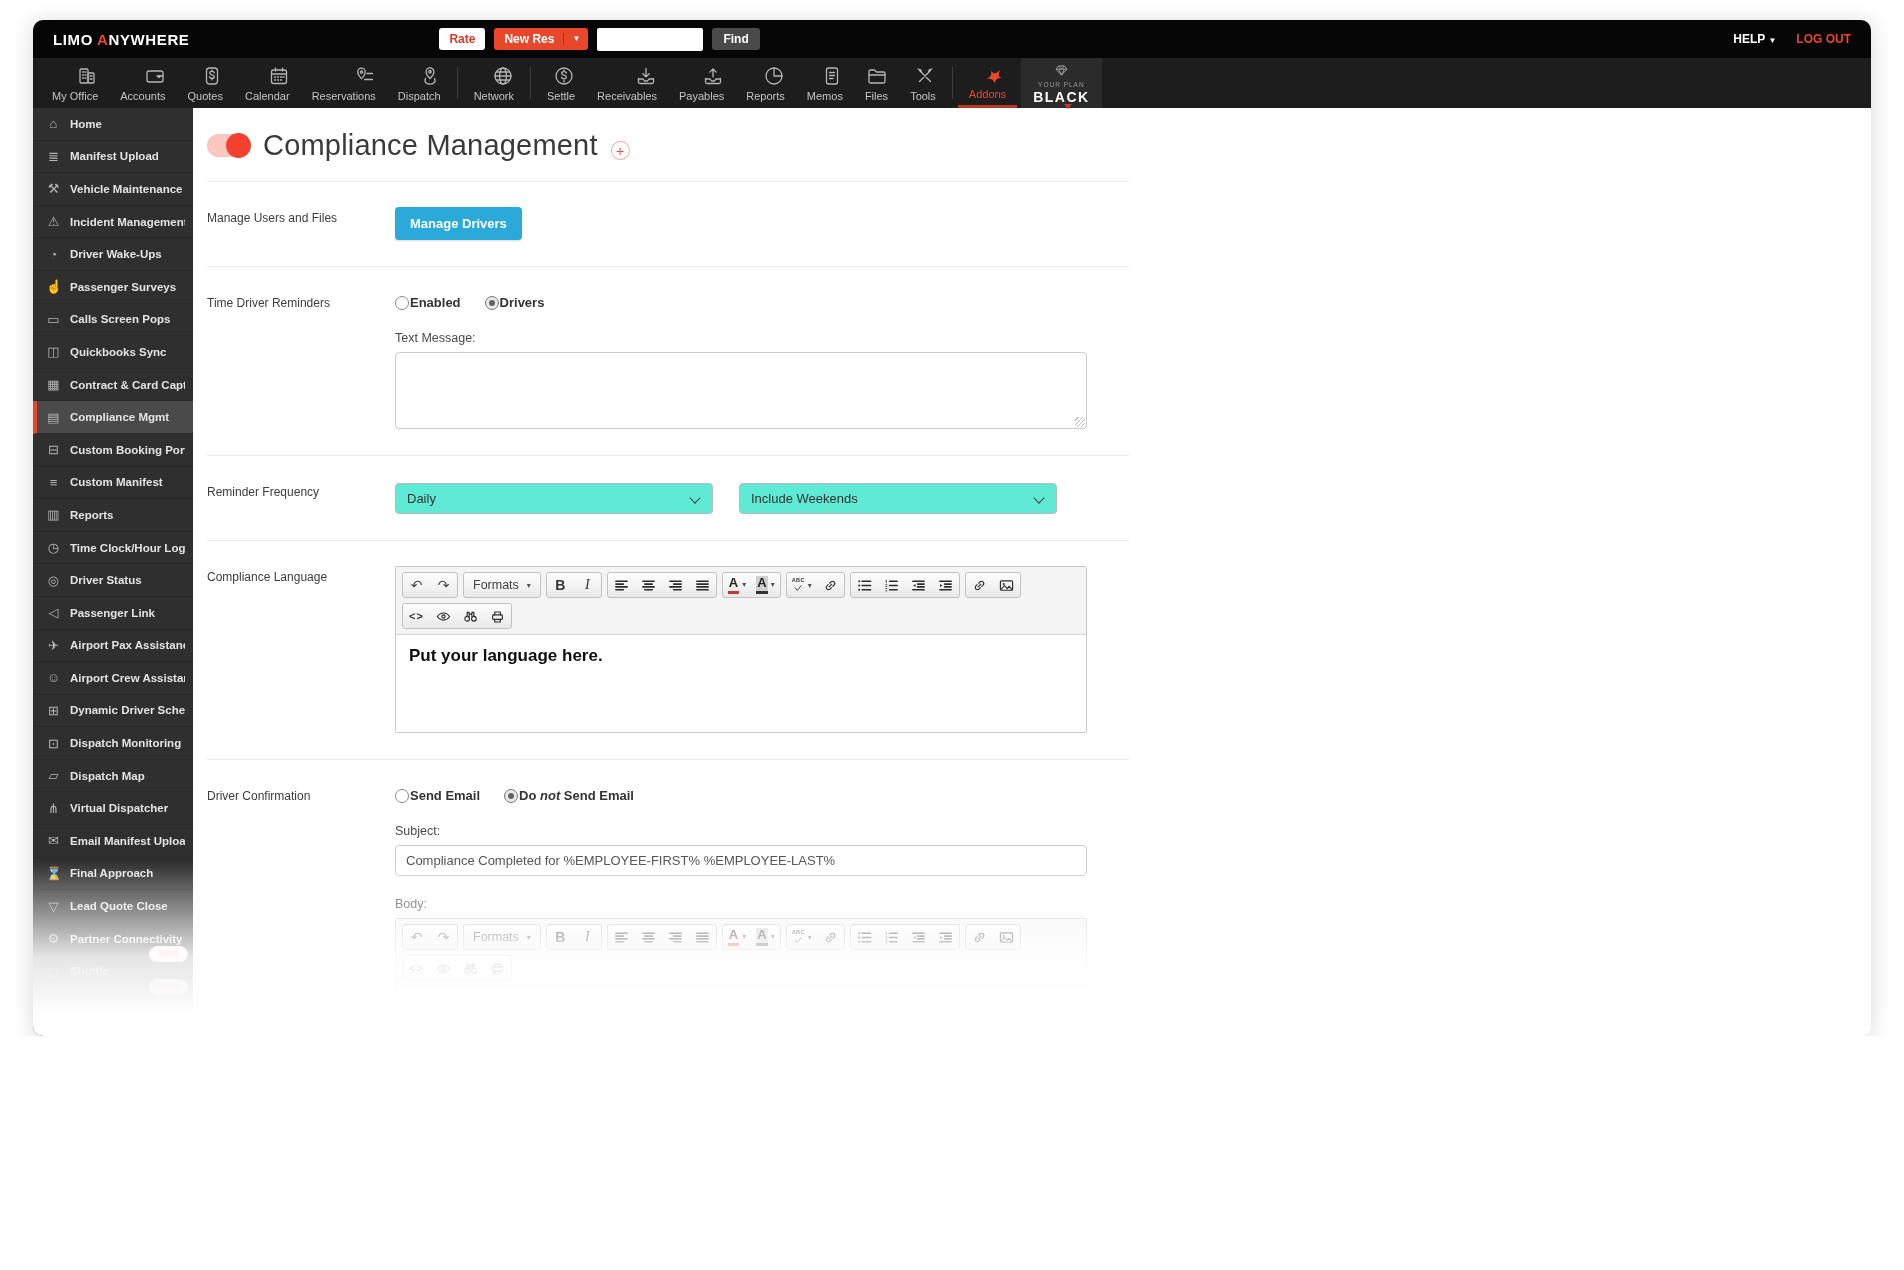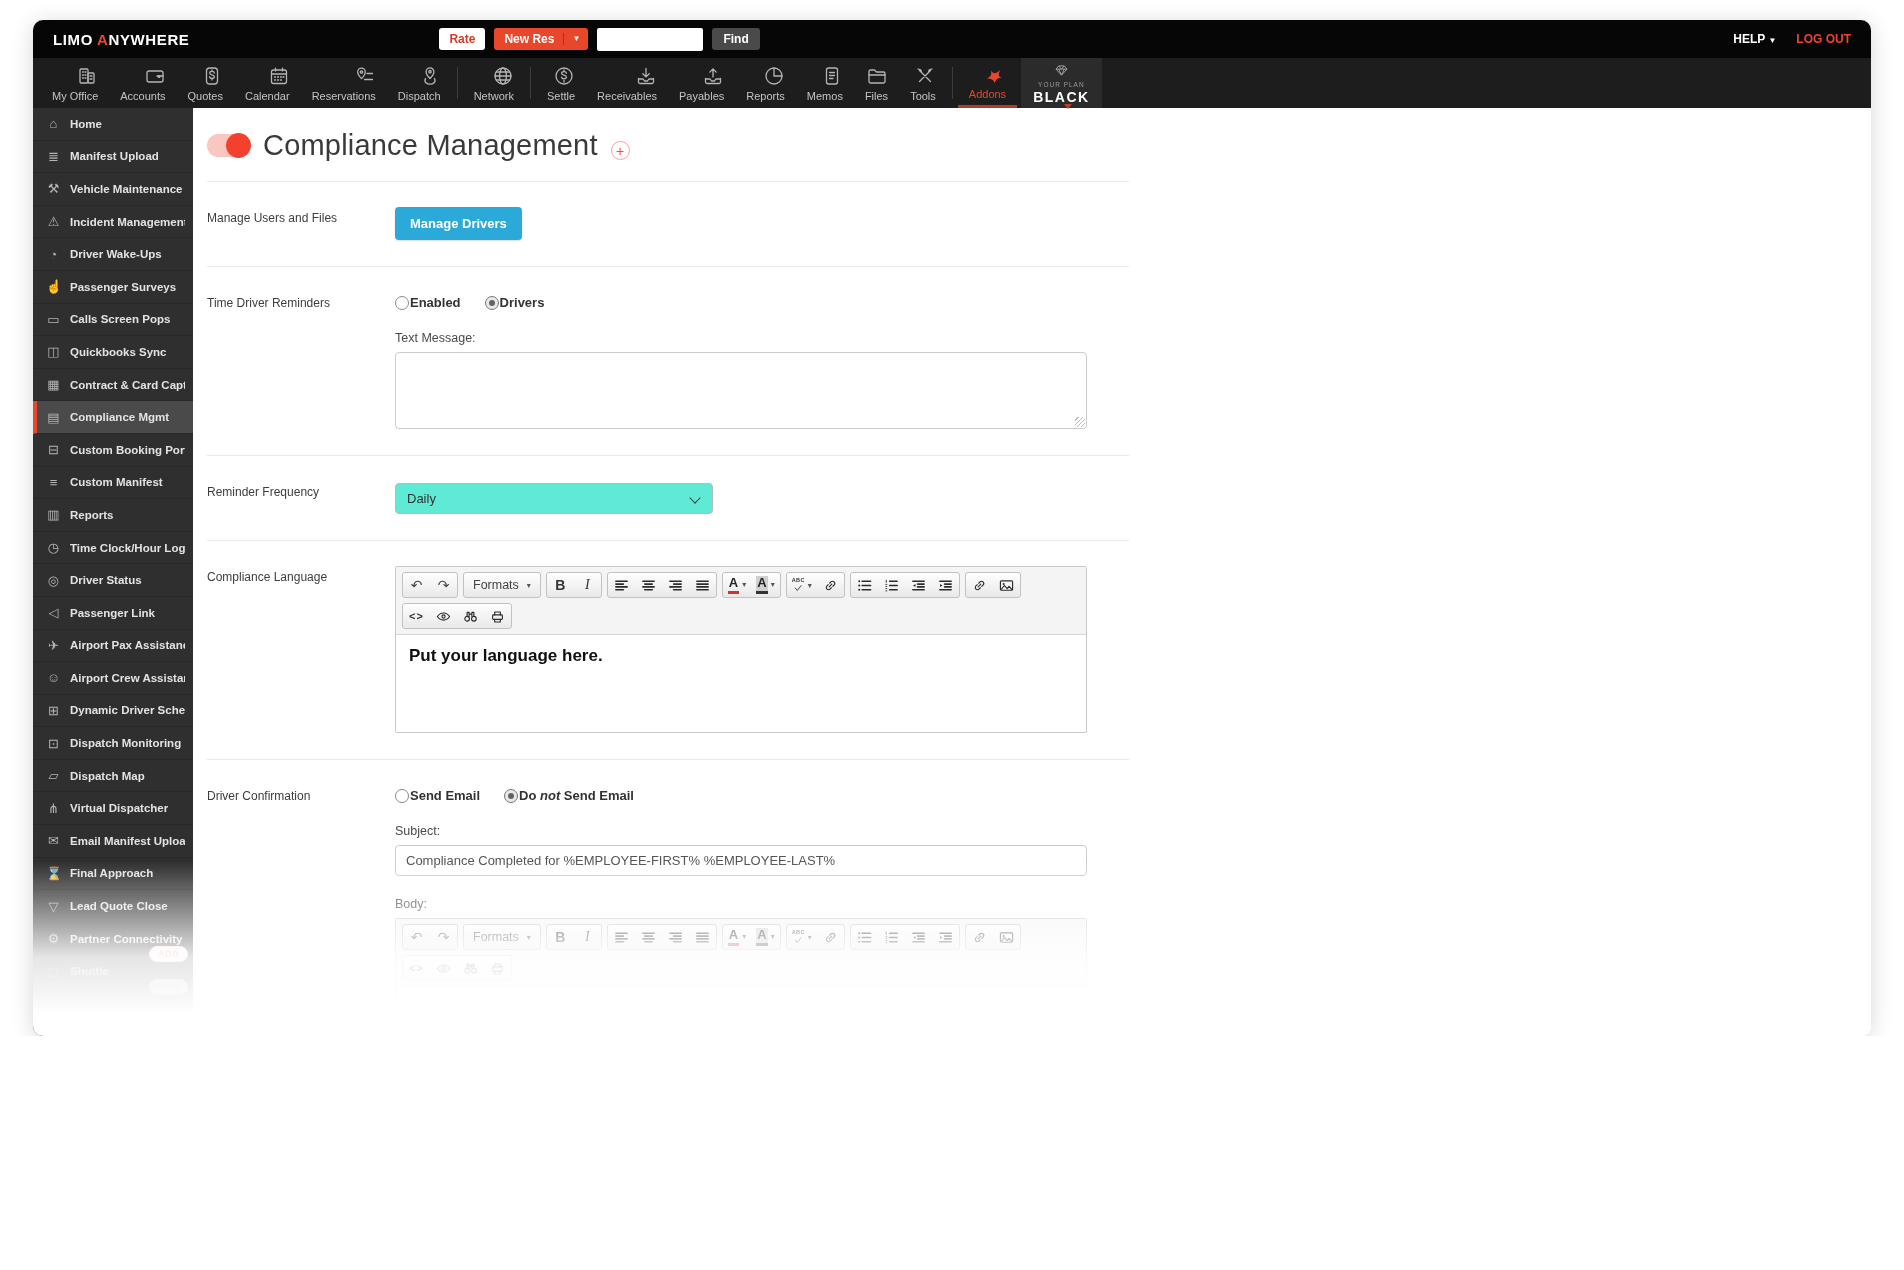--- a/index.html
+++ b/index.html
@@ -498,20 +498,23 @@
         </div>
         <div class="divider" style="margin-top:0"></div>
 
         <div class="row">
           <div class="row-label">Reminder Frequency</div>
           <div class="row-body">
             <div class="selects">
               <div class="sel">
                   <span>Daily</span>
                 </div>
+              <div class="sel">
+                  <span>Include Weekends</span>
+                </div>
             </div>
           </div>
         </div>
         <div class="divider" style="margin-top:0"></div>
 
         <div class="row">
           <div class="row-label">Compliance Language</div>
           <div class="row-body">
             <div class="editor">
               <div class="tb">

